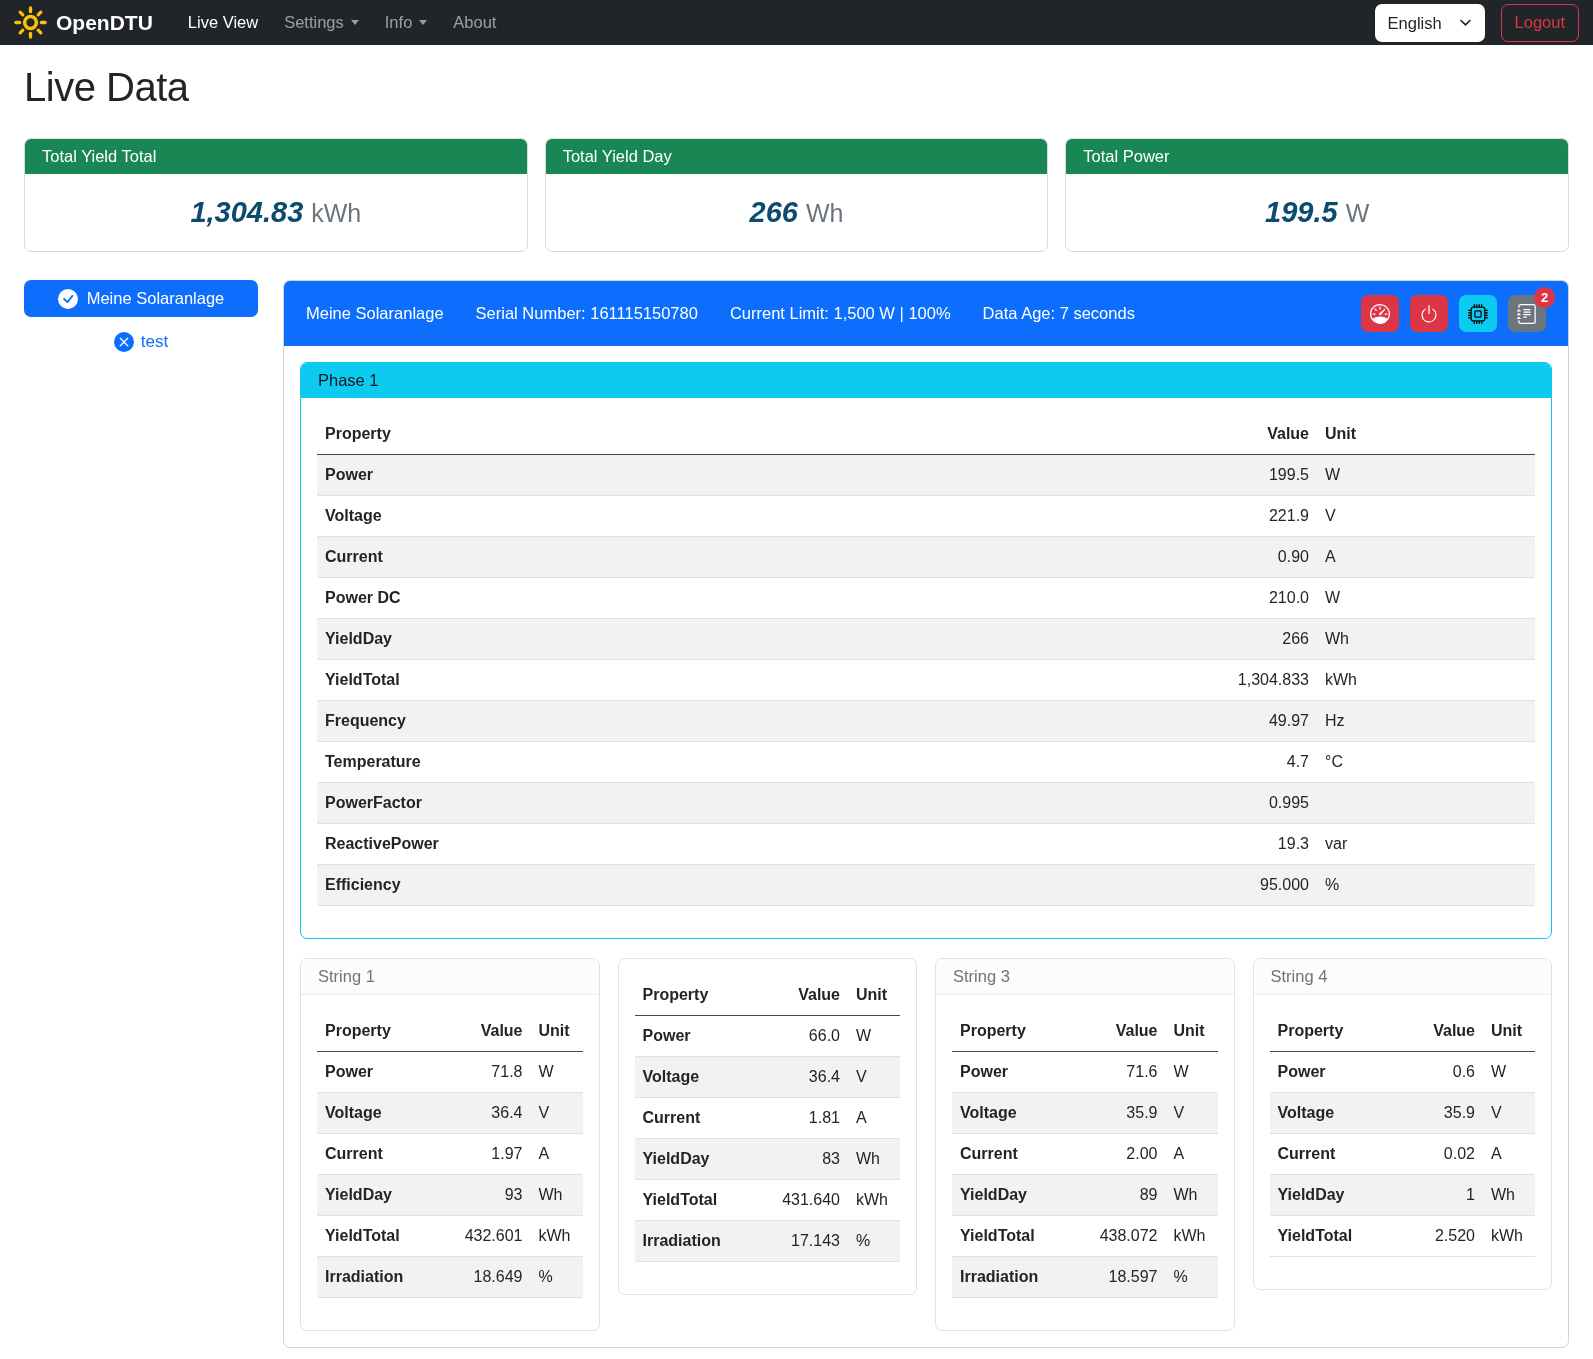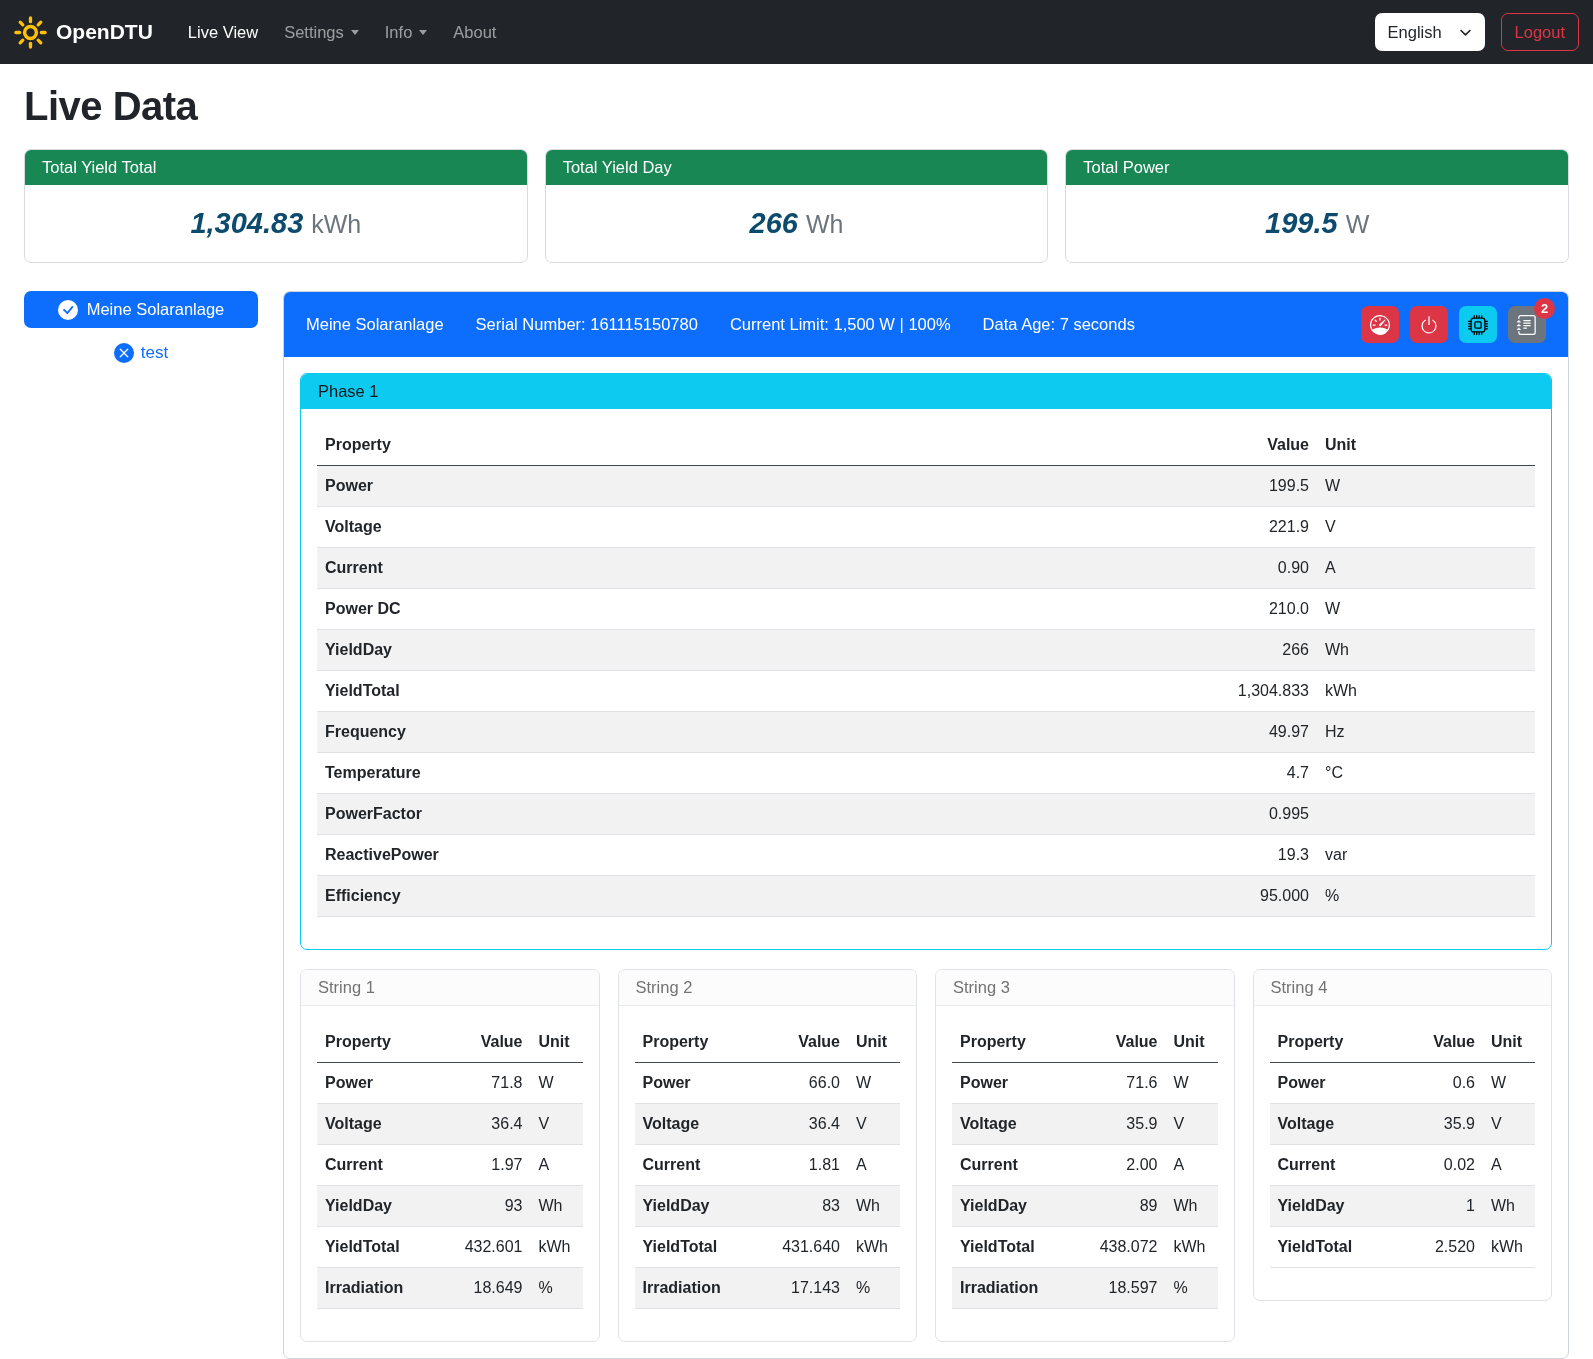--- a/index.html
+++ b/index.html
@@ -4,42 +4,42 @@
 <style>
   * { box-sizing: border-box; }
   html,body { margin:0; padding:0; }
   body {
     width:1593px; height:1359px; background:#fff;
     font-family:"Liberation Sans", sans-serif; color:#212529;
     overflow:hidden;
   }
   
   .navbar {
-    height:64px; background:#212529; display:flex; align-items:center;
+    height:45px; background:#212529; display:flex; align-items:center;
     padding:0 14px;
   }
   .brand { display:flex; align-items:center; gap:9px; color:#fff;
     font-size:21px; font-weight:600; margin-right:22px; cursor:pointer; }
   .nav-links { display:flex; align-items:center; }
   .nav-link { font-size:16.5px; color:rgba(255,255,255,.55); padding:8px 13px;
     cursor:pointer; display:flex; align-items:center; }
   .nav-link.active { color:#fff; }
   .caret { display:inline-block; margin-left:7px; border-top:5px solid;
     border-right:4.5px solid transparent; border-left:4.5px solid transparent; }
   .nav-right { margin-left:auto; display:flex; align-items:center; }
   .lang-wrap { background:#fff; border-radius:7px; height:38px; display:flex;
     align-items:center; gap:16px; padding:0 13px; cursor:pointer; }
   .lang-select { appearance:none; -webkit-appearance:none; border:none; background:transparent;
     font:inherit; font-size:16.5px; color:#212529; padding:0; outline:none; cursor:pointer; }
   .logout-btn { margin-left:16px; height:38px; padding:0 13px; background:transparent;
     border:1px solid #dc3545; color:#dc3545; border-radius:7px; font-size:16.5px;
     font-family:inherit; cursor:pointer; }
   
   .container { padding:0 24px; }
-  h1.page-title { margin:20px 0 20px; font-size:40px; font-weight:700; letter-spacing:-.5px; }
+  h1.page-title { margin:20px 0 28px; font-size:40px; font-weight:400; letter-spacing:-.5px; }
   
   .summary-row { display:grid; grid-template-columns:repeat(3,1fr); gap:17px; margin-bottom:28px; }
   .card { border:1px solid #d7dbdf; border-radius:7px; background:#fff; }
   .sum-card .card-header { background:#198754; color:#fff; padding:8px 17px;
     font-size:16.5px; border-radius:6px 6px 0 0; }
   .sum-card .card-body { padding:22px 16px; text-align:center; font-size:29px; line-height:32px; }
   .sum-value { font-weight:600; color:#0c4a6e;font-style:italic; }
   .sum-unit { color:#6c757d; font-size:25px; margin-left:8px; }
   
   .main-row { display:flex; gap:25px; align-items:flex-start; }
@@ -362,21 +362,20 @@
                       <th class="prop">Irradiation</th>
                       <td class="val">18.649</td>
                       <td class="unit">%</td>
                     </tr>
                   </tbody>
               </table>
             </div>
           </div>
 
           <div class="string-card">
-            <div class="card-header">String 2</div>
             <div class="card-body">
               <table class="data-table string-table">
                 <thead>
                   <tr>
                     <th class="prop">Property</th>
                     <th class="val">Value</th>
                     <th class="unit">Unit</th>
                   </tr>
                 </thead>
                 <tbody>

